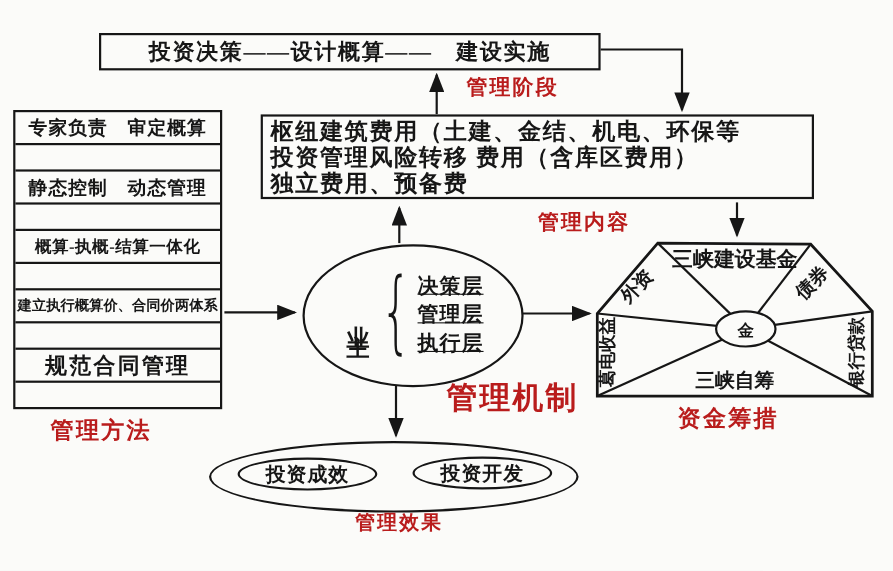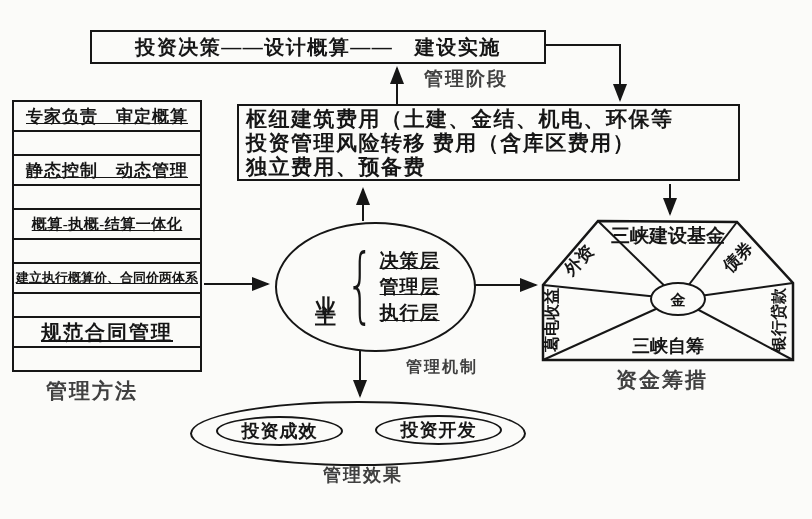--- a/index.html
+++ b/index.html
@@ -12,42 +12,42 @@
 
   
   .stage-box{
     position:absolute;left:90px;top:30px;width:452px;height:30px;
     border:2px solid #161616;display:flex;align-items:center;justify-content:center;
     font-size:20px;letter-spacing:1.5px;font-weight:600;z-index:2;background:#fbfbf9;
   }
   
   .lbl{
     position:absolute;z-index:3;font-family:Liberation Sans, sans-serif;
-    font-weight:700;color:#404040;white-space:nowrap;
+    font-weight:700;color:#b91c1c;white-space:nowrap;
   }
   .stage-label{left:424px;top:66px;font-size:19px;letter-spacing:2px;}
   .content-label{left:489px;top:189px;font-size:19px;letter-spacing:2px;}
   .methods-label{left:46px;top:377px;font-size:21px;letter-spacing:2px;}
-  .mechanism-label{left:406px;top:357px;font-size:16px;letter-spacing:2px;}
+  .mechanism-label{left:406px;top:343px;font-size:28px;letter-spacing:2px;}
   .funding-label{left:616px;top:366px;font-size:21px;letter-spacing:2px;}
   .effect-label{left:323px;top:463px;font-size:18px;letter-spacing:2px;}
 
   
   .content-box{
     position:absolute;left:237px;top:104px;width:503px;height:77px;
     border:2px solid #161616;z-index:2;background:#fbfbf9;
     padding:1px 0 0 7px;box-sizing:border-box;
     font-size:21px;line-height:24px;letter-spacing:1.5px;font-weight:600;
   }
 
   
   .methods{
     position:absolute;left:12px;top:100px;width:190px;height:272px;
     border:2px solid #161616;z-index:2;background:#fbfbf9;
-    display:flex;flex-direction:column;box-sizing:border-box;text-decoration:underline;
+    display:flex;flex-direction:column;box-sizing:border-box;
   }
   .mrow{
     height:28px;flex:0 0 auto;display:flex;align-items:center;justify-content:center;
     border-top:2px solid #161616;border-bottom:2px solid #161616;
     font-weight:600;white-space:nowrap;
   }
   .mrow:first-child{border-top:none;}
   .mrow:last-child{border-bottom:none;}
   .mgap{flex:1 1 auto;}
   .r1,.r2{font-size:17px;letter-spacing:1px;}
@@ -115,20 +115,21 @@
   <div class="stage-box">
     <span>投资决策——设计概算——　建设实施</span>
   </div>
   <div class="lbl stage-label">管理阶段</div>
 
   <div class="content-box">
     <div>枢纽建筑费用（土建、金结、机电、环保等</div>
     <div>投资管理风险转移 费用（含库区费用）</div>
     <div>独立费用、预备费</div>
   </div>
+  <div class="lbl content-label">管理内容</div>
 
   <div class="methods">
     <div class="mrow r1">专家负责　审定概算</div>
     <div class="mgap"></div>
     <div class="mrow r2">静态控制　动态管理</div>
     <div class="mgap"></div>
     <div class="mrow r3">概算-执概-结算一体化</div>
     <div class="mgap"></div>
     <div class="mrow r4">建立执行概算价、合同价两体系</div>
     <div class="mgap"></div>

